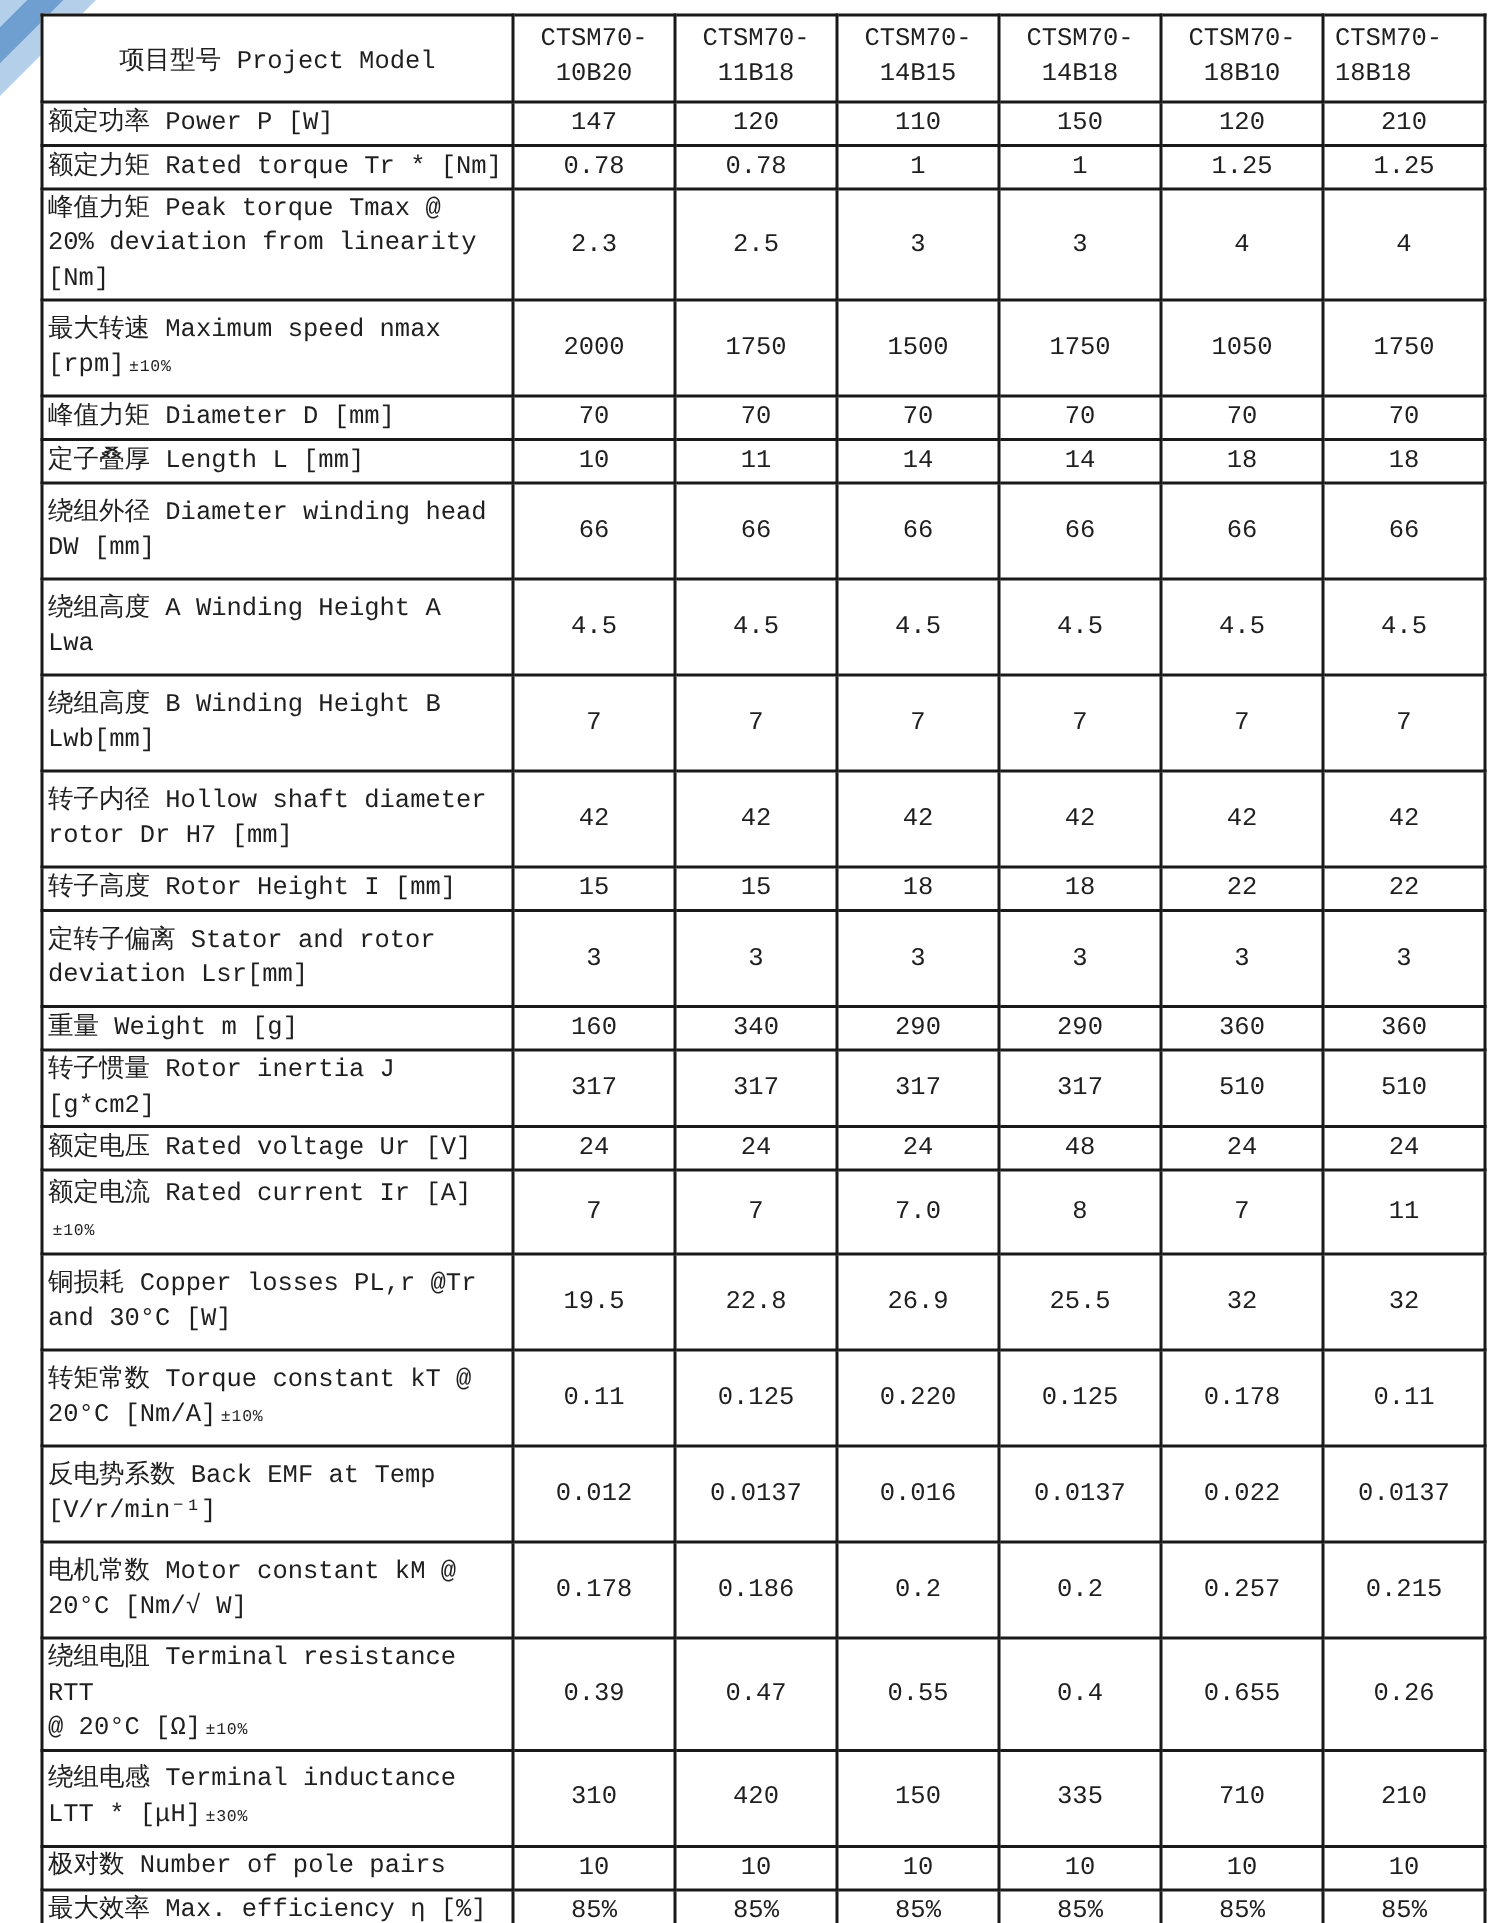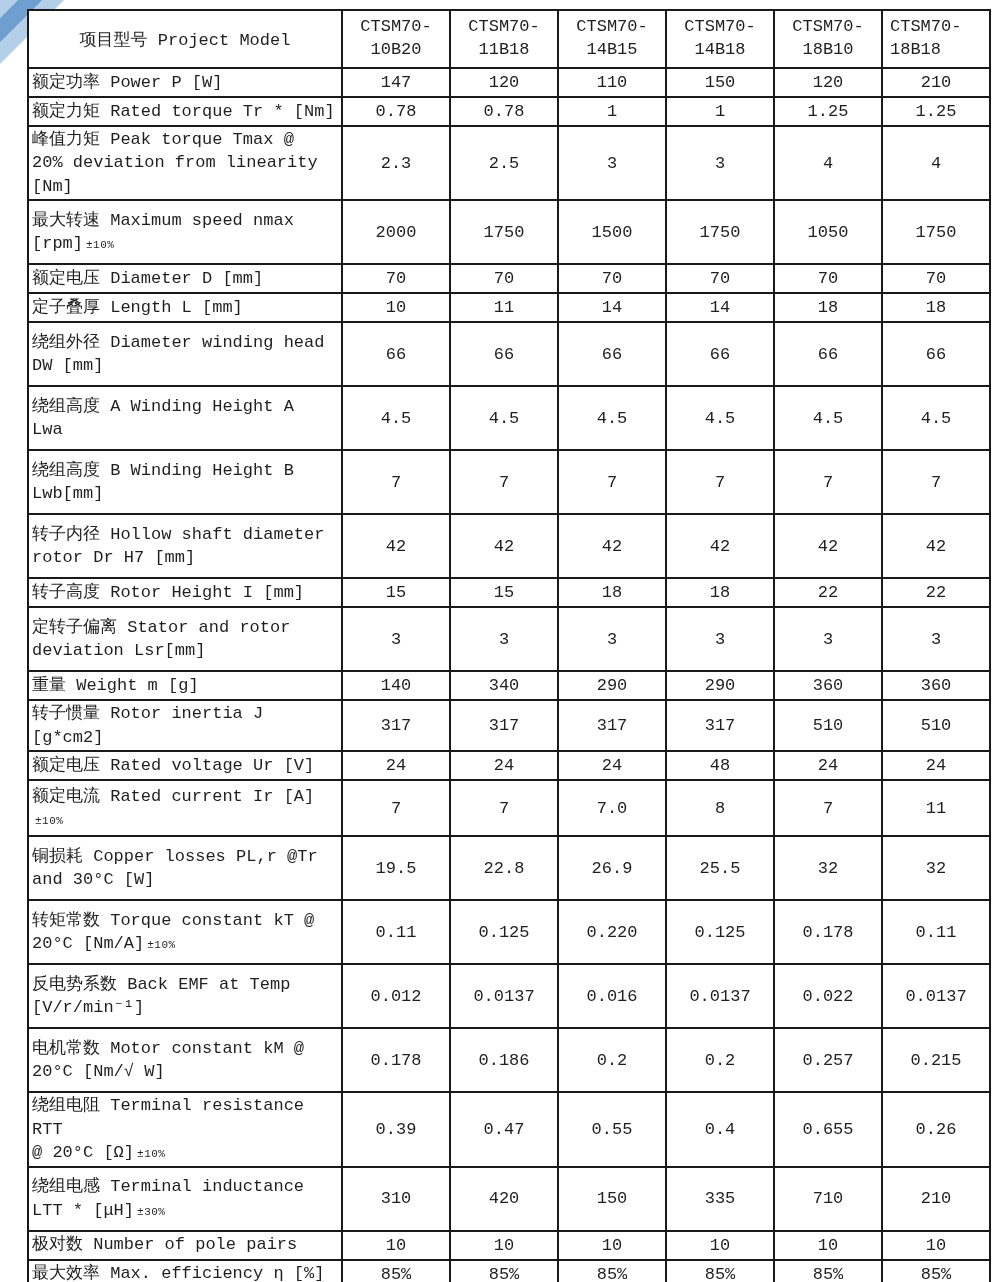--- a/index.html
+++ b/index.html
@@ -149,21 +149,21 @@
           <td class="lbl"><span class="lbl-text">最大转速  Maximum speed nmax
 [rpm]</span><span class="small-suffix">±10%</span></td>
           <td class="val">2000</td>
           <td class="val">1750</td>
           <td class="val">1500</td>
           <td class="val">1750</td>
           <td class="val">1050</td>
           <td class="val">1750</td>
         </tr>
         <tr class="r-s">
-          <td class="lbl"><span class="lbl-text">额定电压 Diameter D [mm]</span></td>
+          <td class="lbl"><span class="lbl-text">峰值力矩 Diameter D [mm]</span></td>
           <td class="val">70</td>
           <td class="val">70</td>
           <td class="val">70</td>
           <td class="val">70</td>
           <td class="val">70</td>
           <td class="val">70</td>
         </tr>
         <tr class="r-s">
           <td class="lbl"><span class="lbl-text">定子叠厚 Length L [mm]</span></td>
           <td class="val">10</td>
@@ -227,21 +227,21 @@
 deviation Lsr[mm]</span></td>
           <td class="val">3</td>
           <td class="val">3</td>
           <td class="val">3</td>
           <td class="val">3</td>
           <td class="val">3</td>
           <td class="val">3</td>
         </tr>
         <tr class="r-s">
           <td class="lbl"><span class="lbl-text">重量 Weight m [g]</span></td>
-          <td class="val">140</td>
+          <td class="val">160</td>
           <td class="val">340</td>
           <td class="val">290</td>
           <td class="val">290</td>
           <td class="val">360</td>
           <td class="val">360</td>
         </tr>
         <tr class="r-s">
           <td class="lbl"><span class="lbl-text">转子惯量 Rotor inertia J [g*cm2]</span></td>
           <td class="val">317</td>
           <td class="val">317</td>

